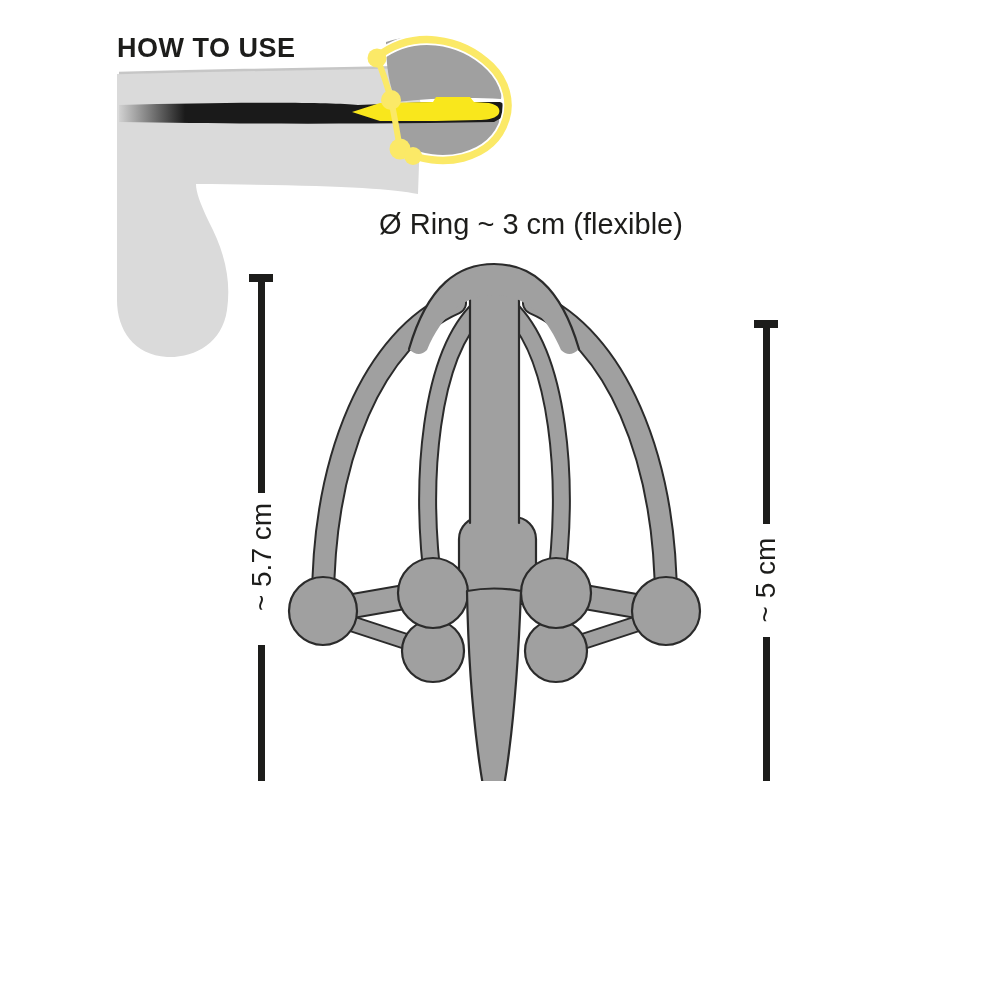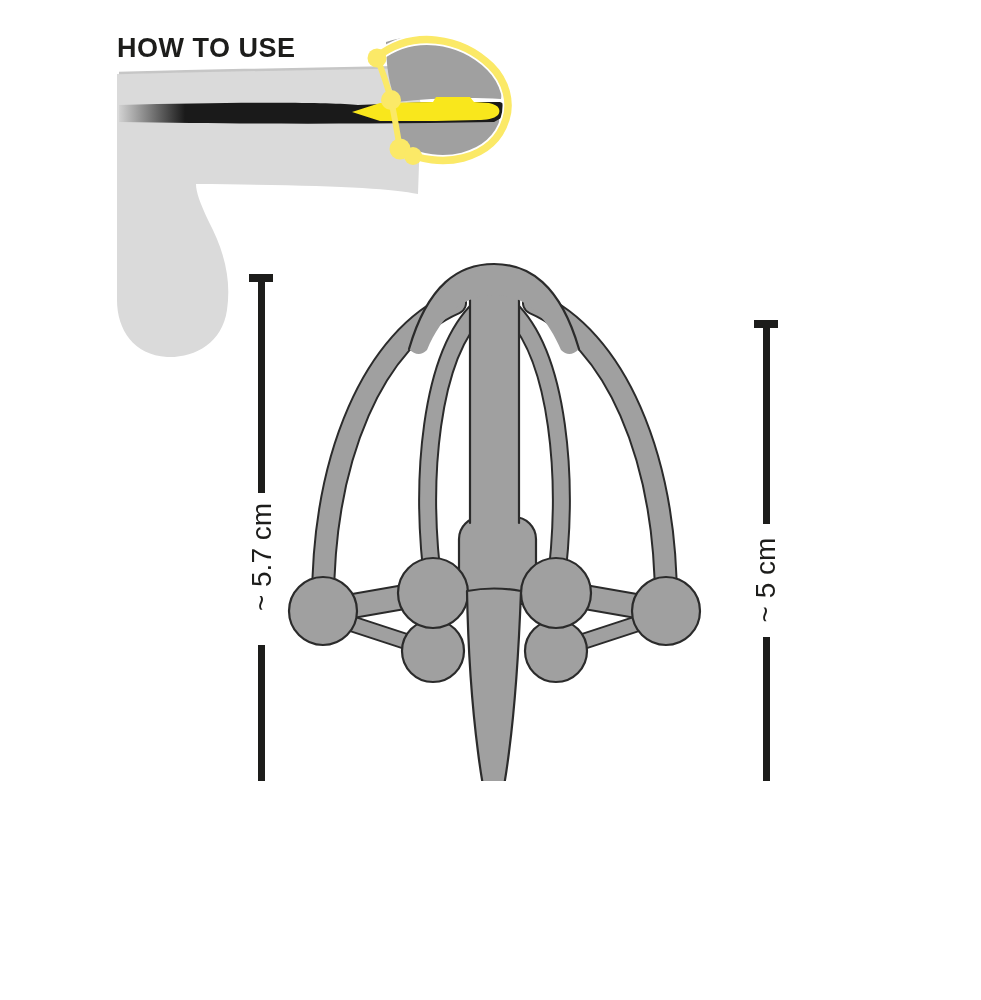--- a/index.html
+++ b/index.html
@@ -78,20 +78,21 @@
       <path d="M377,58 C386,80 388,88 391,100 C395,118 397,133 400,148" fill="none" stroke="#fbe967" stroke-width="6" stroke-linecap="round"></path>
       <g>
         <circle cx="377" cy="58" r="9.5" fill="#fbe967"></circle>
         <circle cx="391" cy="100" r="10" fill="#fbe967"></circle>
         <circle cx="400" cy="149" r="10.5" fill="#fbe967"></circle>
         <circle cx="413" cy="156" r="9" fill="#fbe967"></circle>
       </g>
     </g>
   </svg>
 
+  <div class="abs dim-label ring-label">Ø Ring ~ 3 cm (flexible)</div>
 
   <svg class="abs" style="left:280px;top:255px;" width="430" height="585" viewBox="280 255 430 585">
     <g stroke-linecap="round" stroke-linejoin="round">
 
       <g>
         <path d="M325,615 L432,650" stroke="#2b2b2b" stroke-width="17" fill="none"></path>
         <path d="M325,615 L432,650" stroke="#a0a0a0" stroke-width="13" fill="none"></path>
         <path d="M664,615 L557,650" stroke="#2b2b2b" stroke-width="17" fill="none"></path>
         <path d="M664,615 L557,650" stroke="#a0a0a0" stroke-width="13" fill="none"></path>
       </g>

